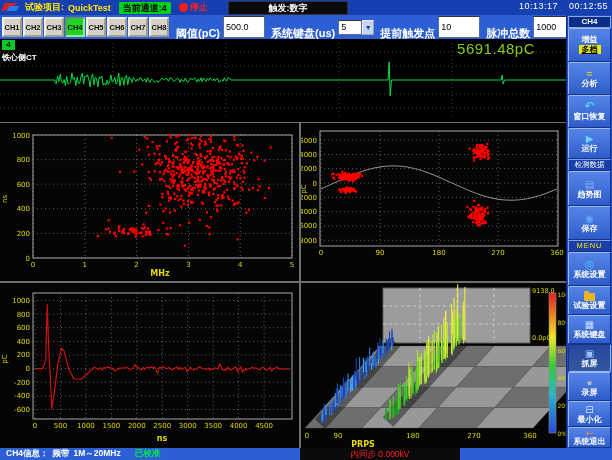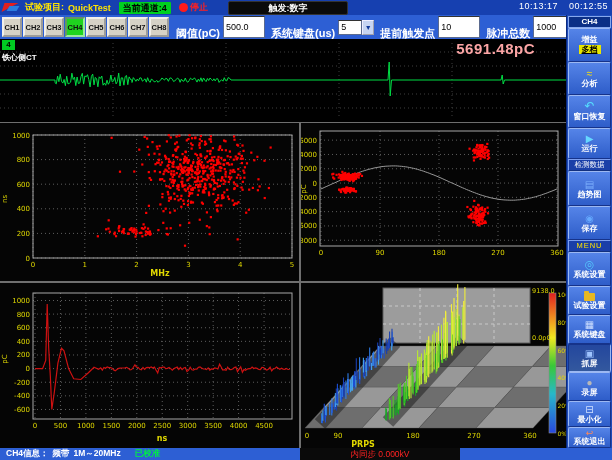--- a/index.html
+++ b/index.html
@@ -30,21 +30,21 @@
   .tinput{height:15px;background:#fff;border:1px solid #5a6a90;border-top-color:#333;font-size:9px;
           color:#000;padding:10px 2px;box-sizing:border-box;font-family:"Liberation Sans",sans-serif;}
   .combo{display:flex;height:15px;}
   .combo .cval{width:24px;background:#fff;border:1px solid #5a6a90;border-top-color:#333;font-size:9px;line-height:13px;padding-left:2px;box-sizing:border-box;color:#000;}
   .combo .carr{width:12px;background:#c6d4f2;border:1px outset #eef;color:#123a9a;font-size:7px;line-height:13px;text-align:center;box-sizing:border-box;}
   
   #wave{position:absolute;left:0;top:39px;width:566px;height:83px;background:#000;}
   .wbadge{position:absolute;left:2px;top:1px;width:13px;height:10px;background:#00cc22;color:#000;
           font-size:8px;font-weight:bold;text-align:center;line-height:10px;}
   .wlabel{position:absolute;left:2px;top:13px;color:#fff;font-size:8px;font-weight:bold;}
-  .wread{position:absolute;right:31px;top:1px;color:#fca5a5;font-size:15px;font-weight:bold;letter-spacing:.5px;}
+  .wread{position:absolute;right:31px;top:1px;color:#84cc16;font-size:15px;font-weight:normal;letter-spacing:.5px;}
   #charts{position:absolute;left:0;top:122px;width:566px;height:326px;background:#050505;border-top:1px solid #6f6f6f;box-sizing:border-box;}
   .vdiv{position:absolute;left:299px;top:0;width:2px;height:326px;background:#6f6f6f;}
   .hdiv{position:absolute;left:0;top:158px;width:566px;height:2px;background:#6f6f6f;}
   .chartbox{position:absolute;}
   svg text{font-family:"DejaVu Sans",sans-serif;fill:#e0d800;}
   
   #sidebar{position:absolute;right:0;top:15px;width:46px;height:433px;background:#1f4cb8;border-left:1px solid #0a2a80;
            box-sizing:border-box;display:flex;flex-direction:column;overflow:hidden;}
   .sb-head{height:12px;margin:1px 1px 0 1px;background:#0b2f86;border:1px solid #87a8ee;color:#fff;
            font-size:8px;font-weight:bold;text-align:center;line-height:10px;box-sizing:border-box;}

